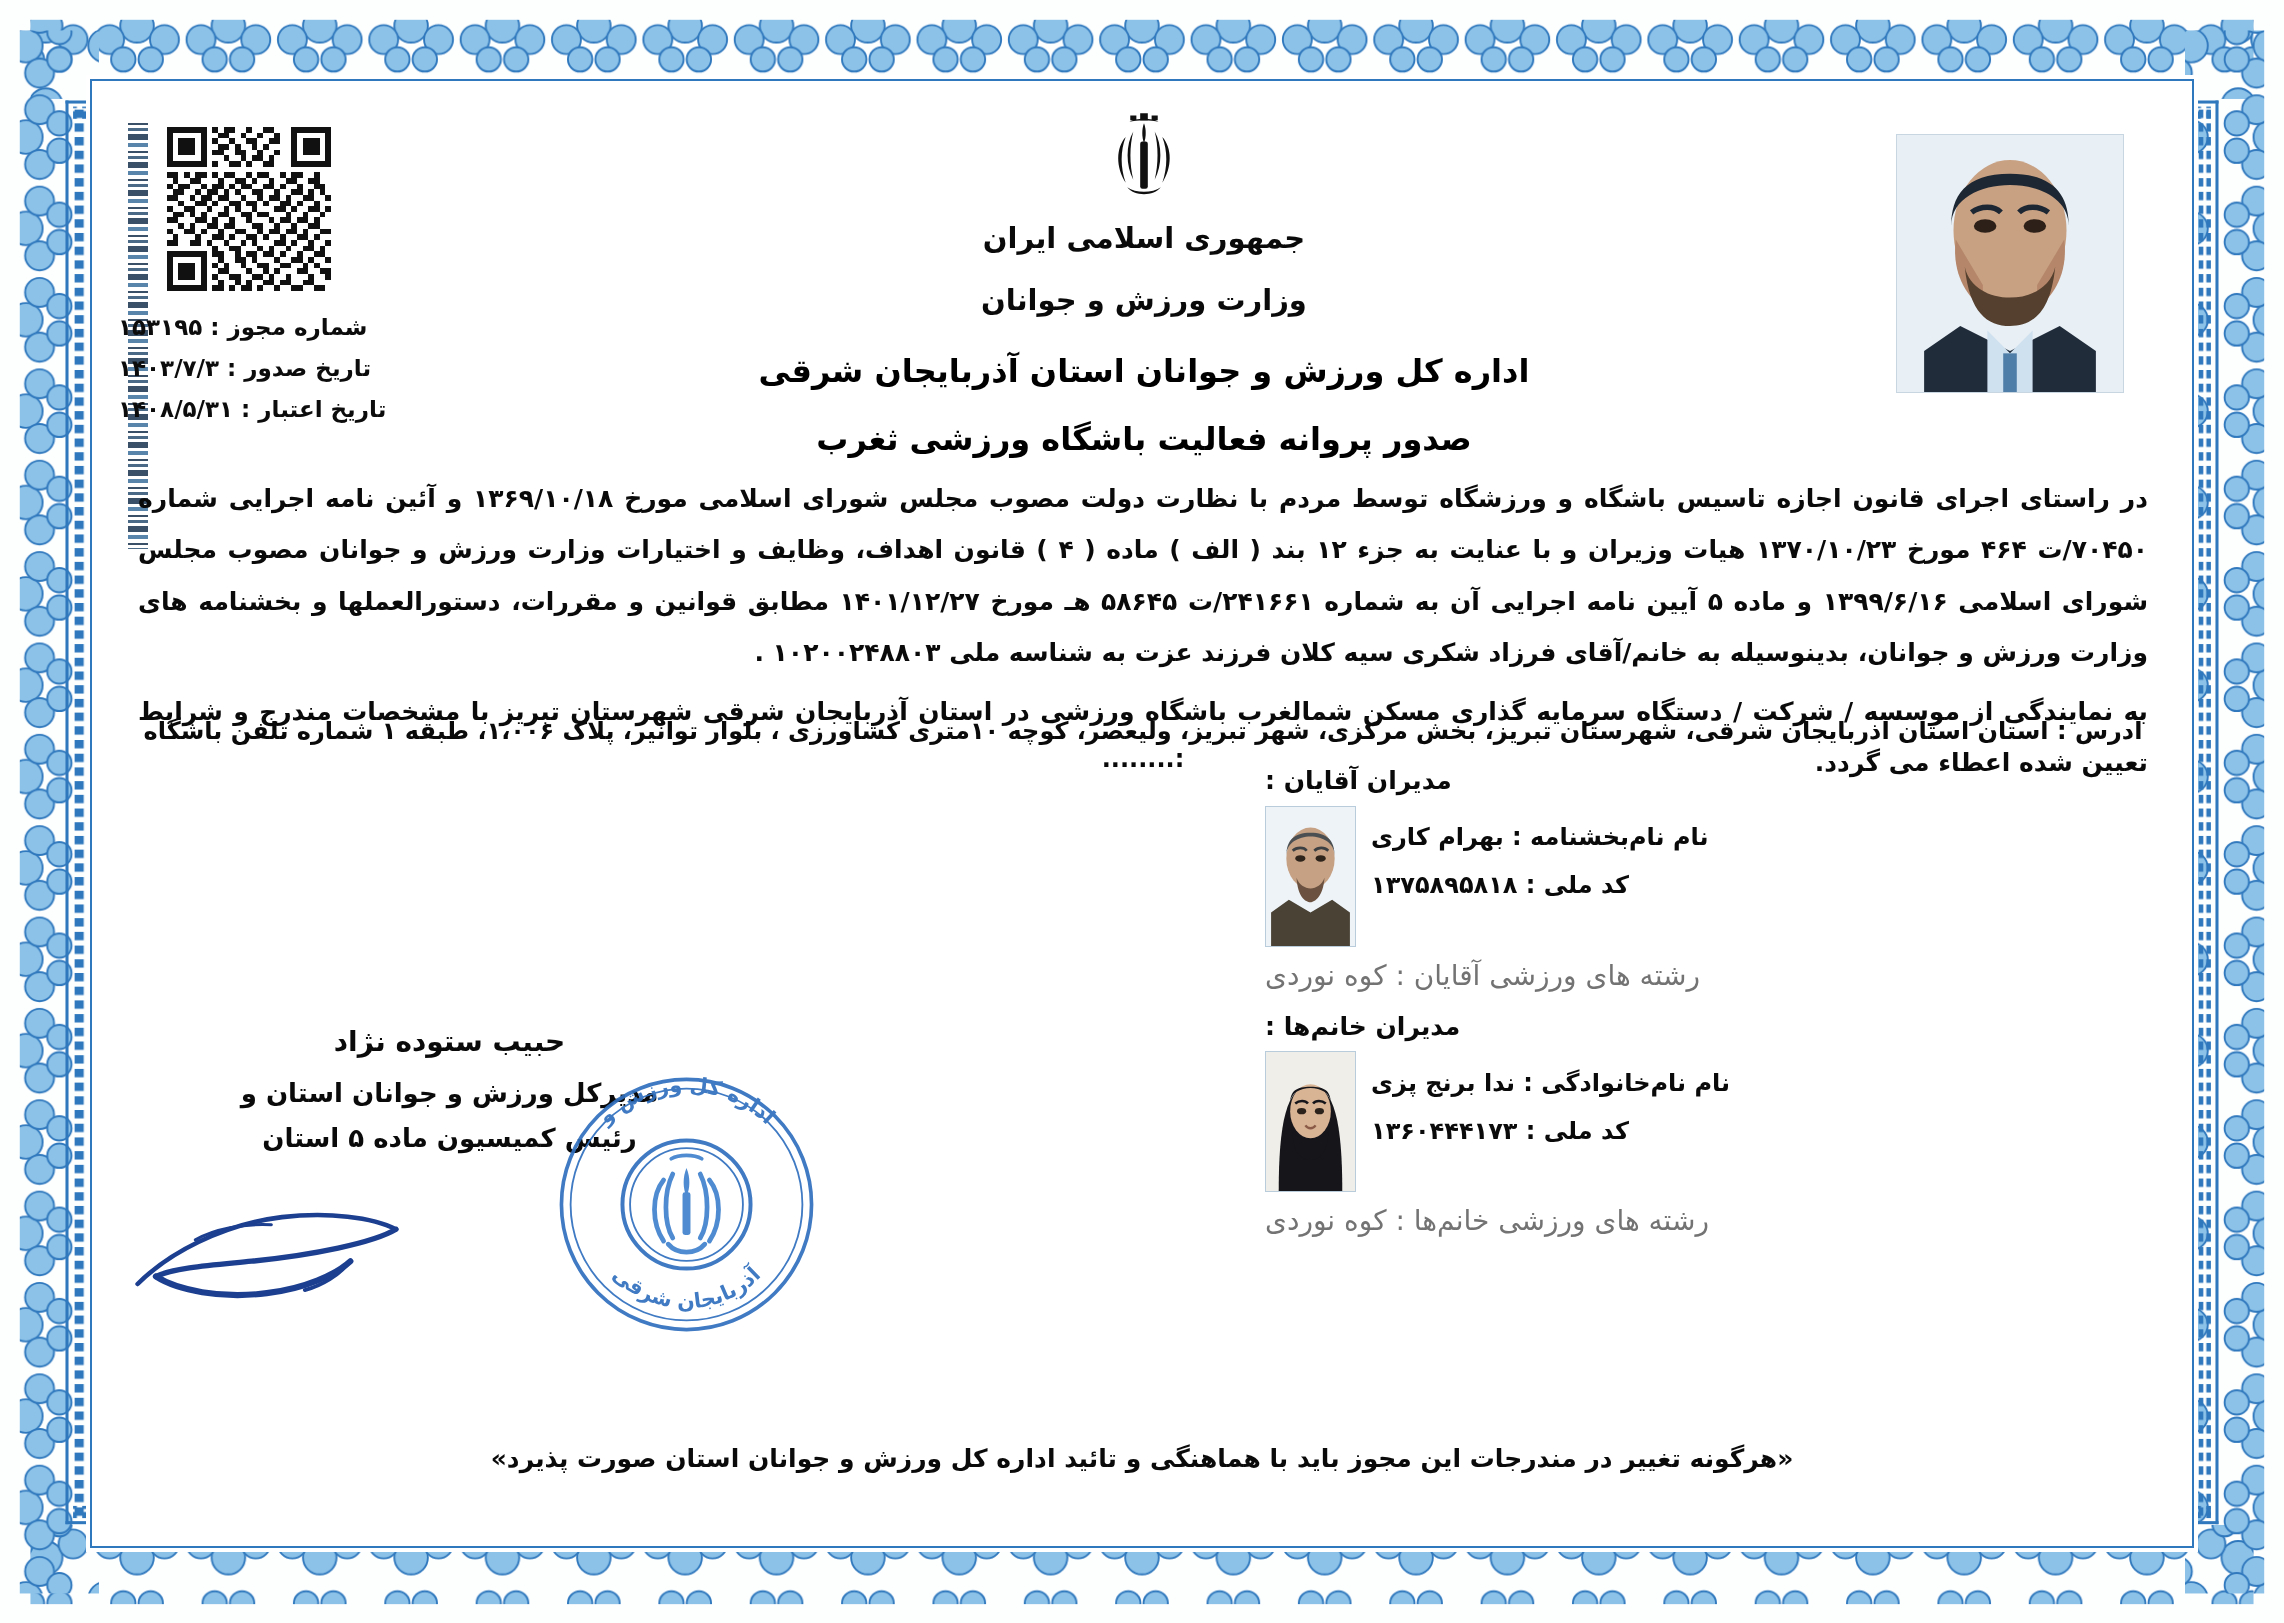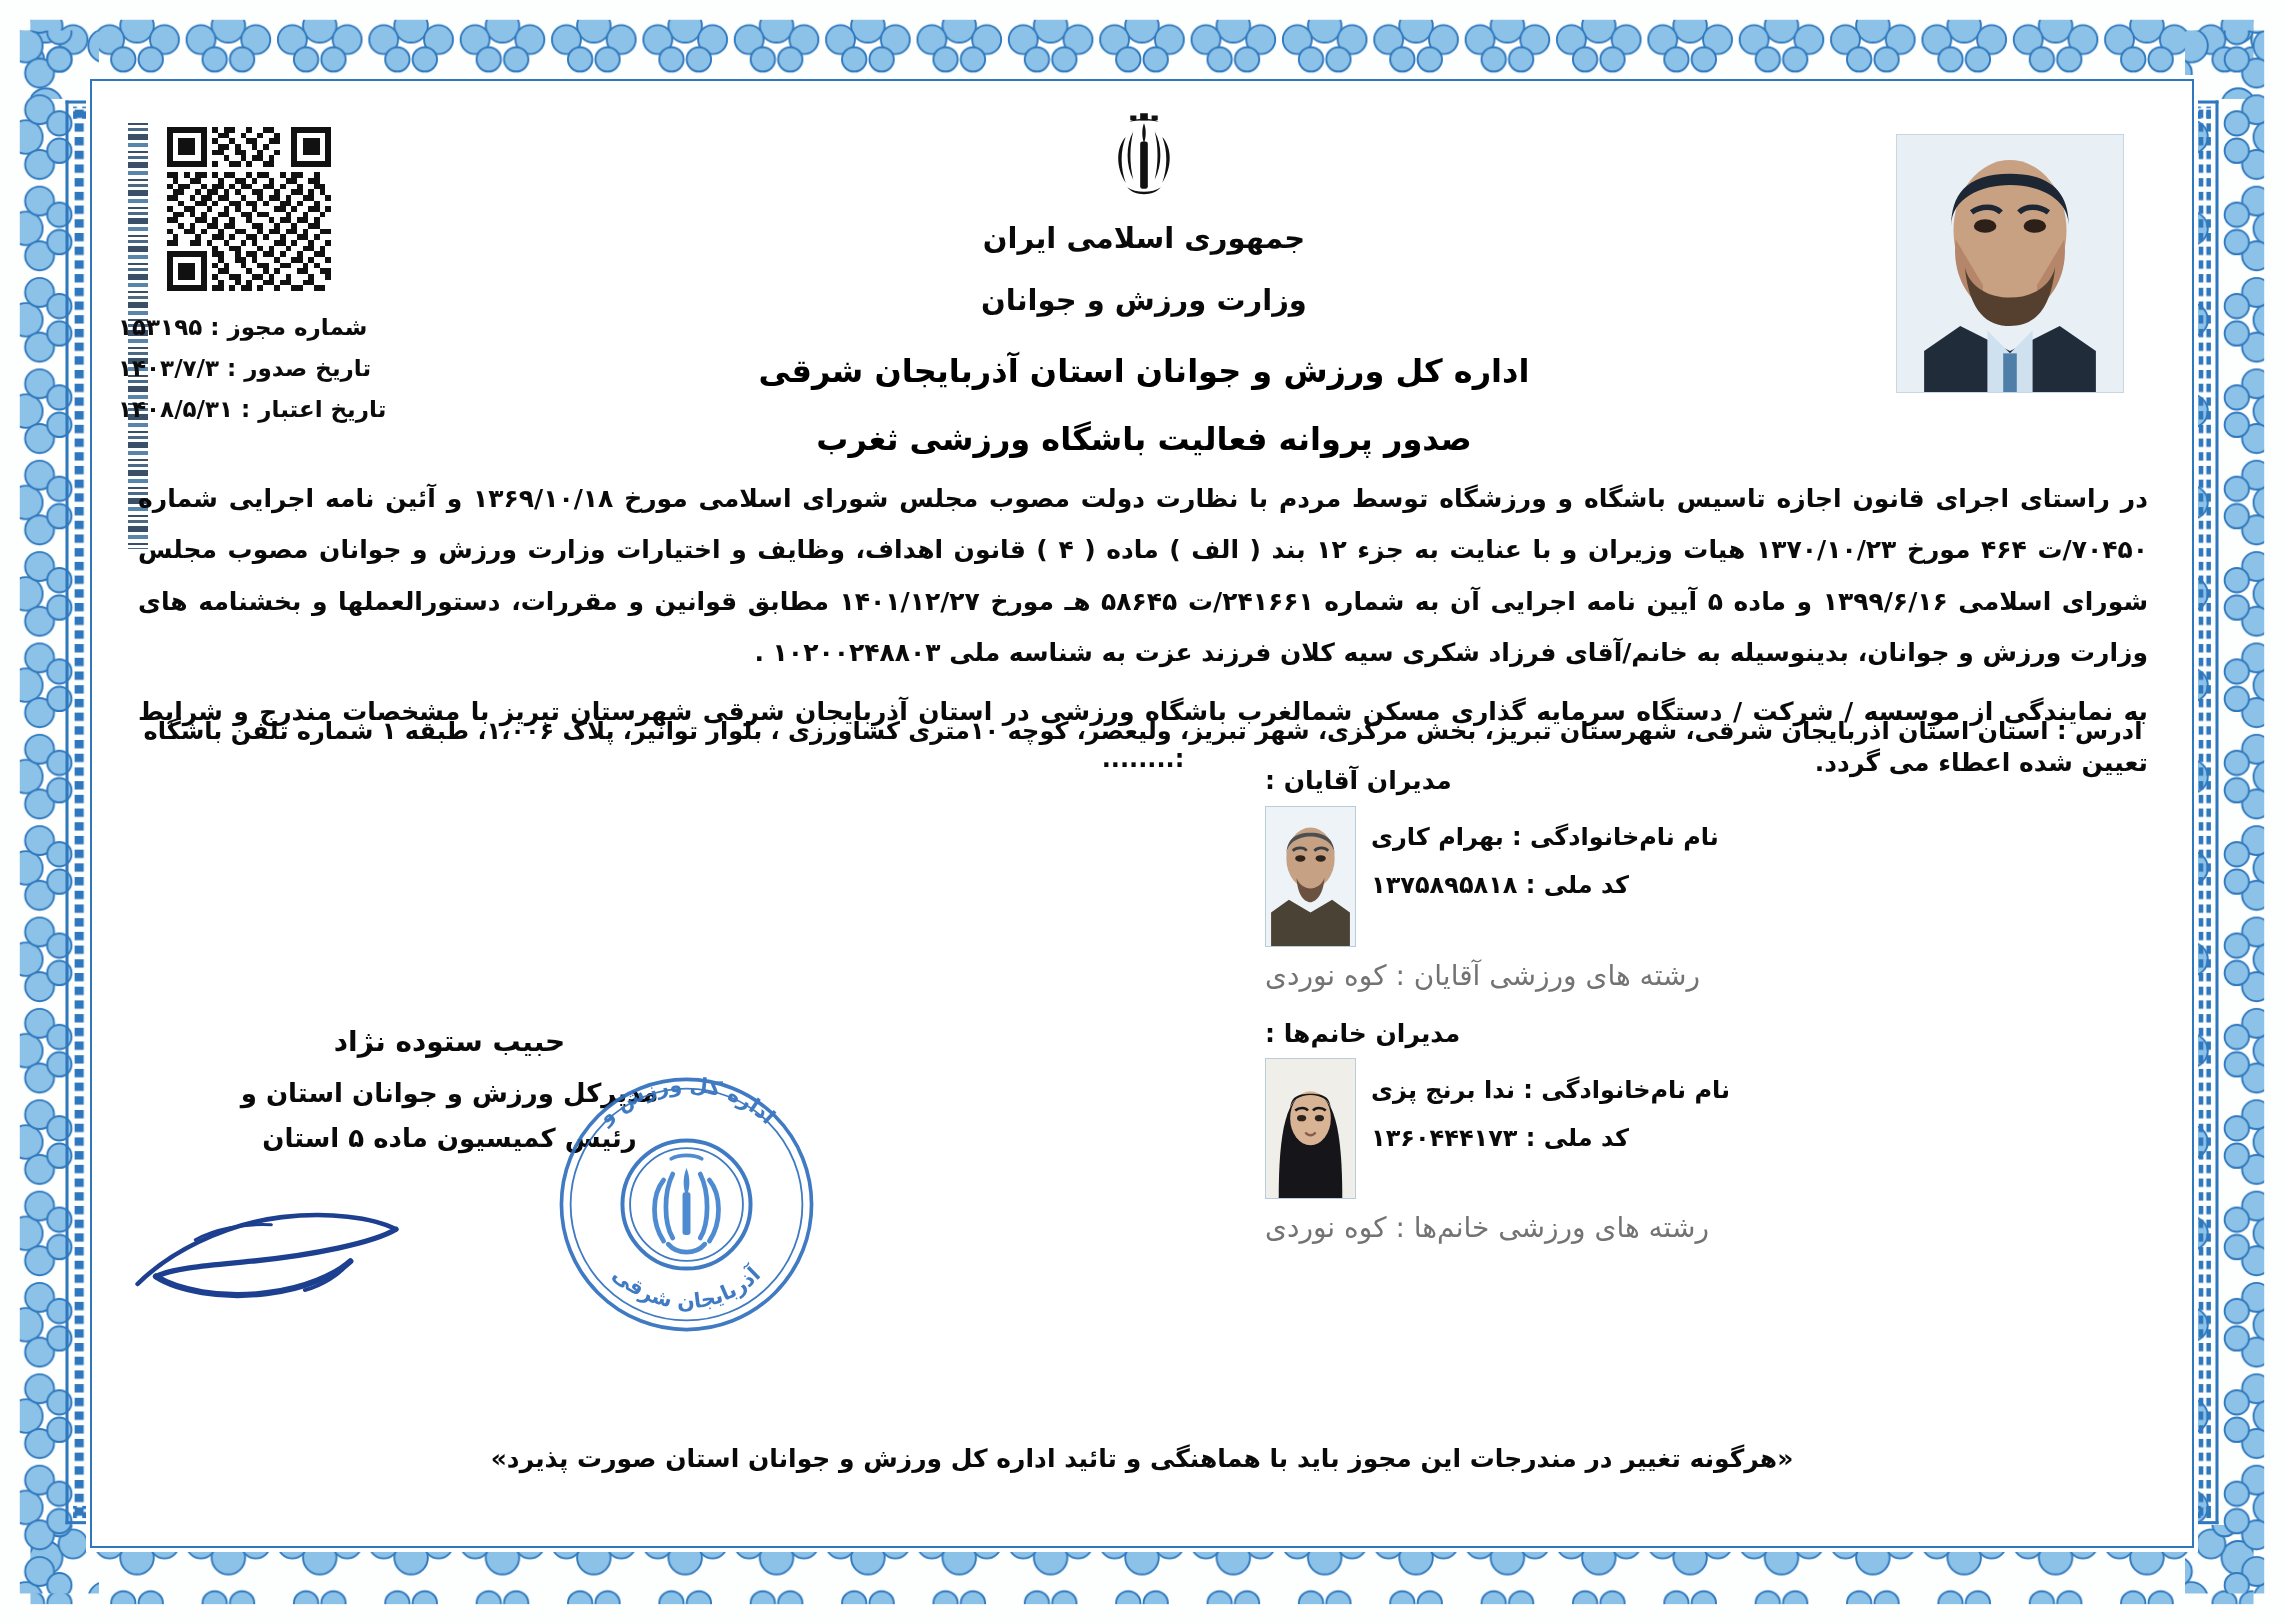--- a/index.html
+++ b/index.html
@@ -574,28 +574,28 @@
               <path d="M16 38 C16 18 54 18 54 38 C54 26 48 20 35 20 C22 20 16 26 16 38 Z" fill="#4b4f52"></path>
               <ellipse cx="27" cy="40" rx="4" ry="2.6" fill="#2e241c"></ellipse>
               <ellipse cx="43" cy="40" rx="4" ry="2.6" fill="#2e241c"></ellipse>
               <path d="M21 34 C24 31 30 31 32 34" stroke="#3c3f42" stroke-width="2" fill="none"></path>
               <path d="M38 34 C41 31 46 31 49 34" stroke="#3c3f42" stroke-width="2" fill="none"></path>
               <path d="M24 55 C28 66 42 66 46 55 C45 70 38 74 35 74 C31 74 25 70 24 55 Z" fill="#6b5240"></path>
               <path d="M18 72 L35 82 L52 72 L66 82 L66 108 L4 108 L4 82 Z" fill="#4a4335"></path>
             </svg>
           </div>
           <div class="mgr-fields">
-            <div>نام نام‌خانوادگی : بهرام کاری</div>
+            <div>نام نام‌بخشنامه : بهرام کاری</div>
             <div>کد ملی : ۱۳۷۵۸۹۵۸۱۸</div>
           </div>
         </div>
         <div class="mgr-sport">رشته های ورزشی آقایان : کوه نوردی</div>
       </div>
 
-      <div class="mgr-group" style="margin-top:27px;">
+      <div class="mgr-group" style="margin-top:20px;">
         <div class="mgr-title">مدیران خانم‌ها :</div>
         <div class="mgr-body">
           <div class="mgr-photo">
             <svg viewBox="0 0 70 108" width="100%" height="100%" preserveAspectRatio="none">
               <rect width="70" height="108" fill="#f0eee9"></rect>
               <path d="M10 108 C10 56 16 26 35 26 C54 26 60 56 60 108 Z" fill="#15151a"></path>
               <ellipse cx="35" cy="46" rx="16" ry="21" fill="#d8b394"></ellipse>
               <path d="M19 40 C19 24 51 24 51 40 C51 30 46 27 35 27 C24 27 19 30 19 40 Z" fill="#15151a"></path>
               <ellipse cx="28" cy="46" rx="3.6" ry="2.4" fill="#2b221b"></ellipse>
               <ellipse cx="42" cy="46" rx="3.6" ry="2.4" fill="#2b221b"></ellipse>

